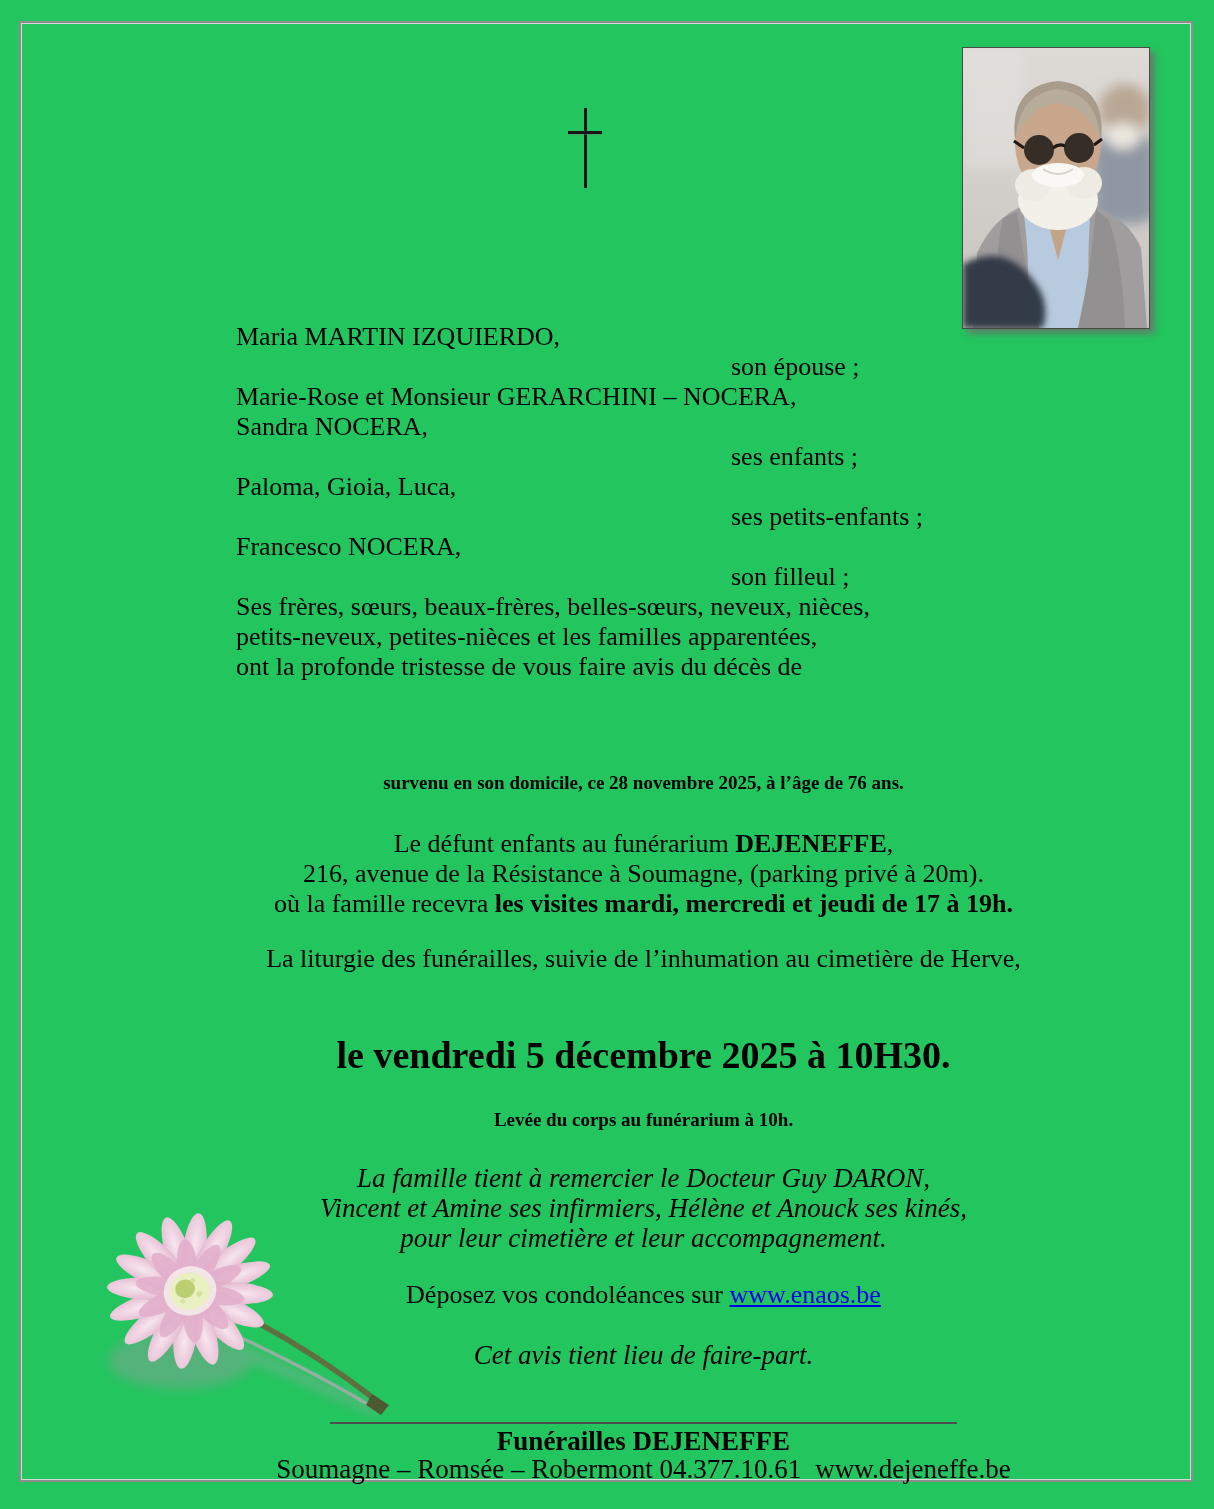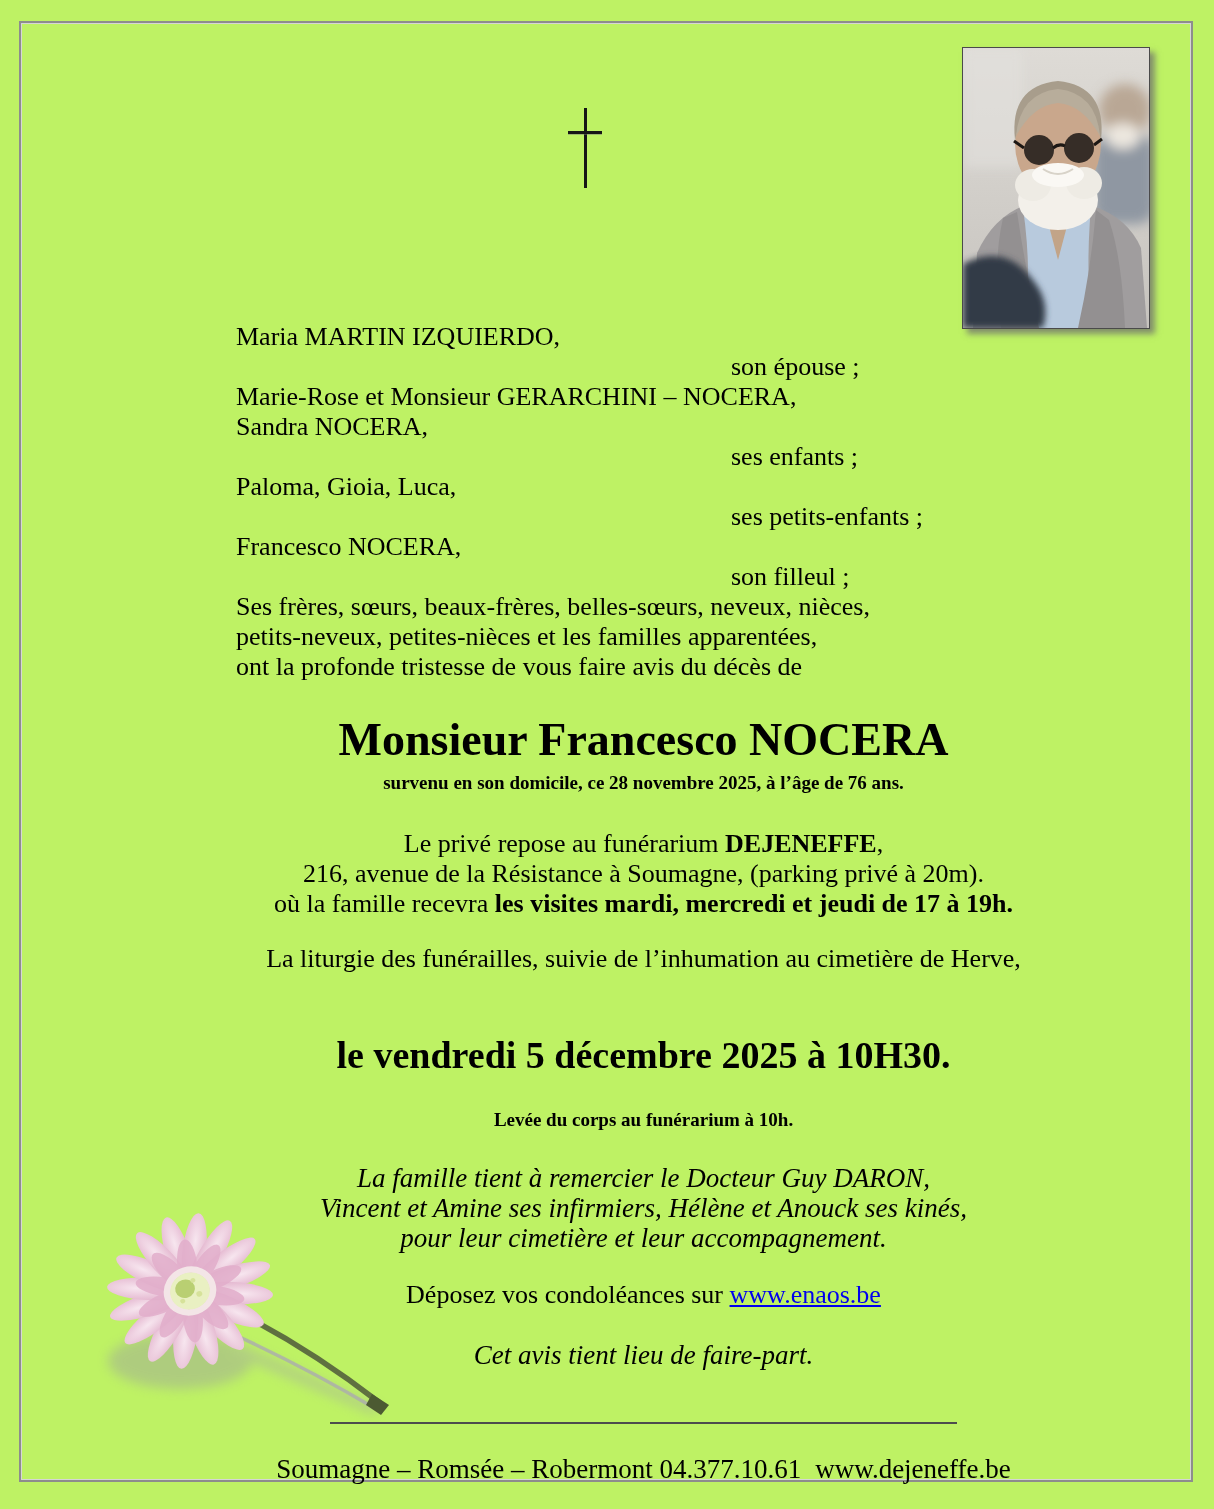--- a/index.html
+++ b/index.html
@@ -1,17 +1,17 @@
 <!DOCTYPE html>
 <html><head>
 <meta charset="utf-8">
 <style>
   html,body{margin:0;padding:0;background:#ffffff;}
   .page{
-    position:relative;width:1214px;height:1509px;background:#bef264;
+    position:relative;width:1214px;height:1509px;background:#22c55e;
     font-family:"Liberation Serif","DejaVu Serif",serif;color:#000;overflow:hidden;
   }
   .frame{
     position:absolute;left:19px;top:21px;width:1170px;height:1457px;
     border:2px solid #8d8d8d;
   }
   .frame::after{
     content:"";position:absolute;inset:0;border:1px solid #d6d6d6;pointer-events:none;
   }
   
@@ -107,25 +107,24 @@
     <div class="nline indent">ses enfants ;</div>
     <div class="nline">Paloma, Gioia, Luca,</div>
     <div class="nline indent">ses petits-enfants ;</div>
     <div class="nline">Francesco NOCERA,</div>
     <div class="nline indent">son filleul ;</div>
     <div class="nline">Ses frères, sœurs, beaux-frères, belles-sœurs, neveux, nièces,</div>
     <div class="nline">petits-neveux, petites-nièces et les familles apparentées,</div>
     <div class="nline">ont la profonde tristesse de vous faire avis du décès de</div>
   </div>
 
-  <div class="cblock t-title" style="top:716px;">Monsieur Francesco NOCERA</div>
   <div class="cblock t-sub" style="top:768px;">survenu en son domicile, ce 28 novembre 2025, à l’âge de 76 ans.</div>
 
   <div class="cblock t-body" style="top:829px;">
-    <span>Le privé repose au funérarium </span><span class="bold">DEJENEFFE</span><span>,</span>
+    <span>Le défunt enfants au funérarium </span><span class="bold">DEJENEFFE</span><span>,</span>
   </div>
   <div class="cblock t-body" style="top:859px;">216, avenue de la Résistance à Soumagne, (parking privé à 20m).</div>
   <div class="cblock t-body" style="top:889px;">
     <span>où la famille recevra </span><span class="bold">les visites mardi, mercredi et jeudi de 17 à 19h.</span>
   </div>
 
   <div class="cblock t-body" style="top:944px;">La liturgie des funérailles, suivie de l’inhumation au cimetière de Herve,</div>
 
   <div class="cblock t-date" style="top:1034px;">le vendredi 5 décembre 2025 à 10H30.</div>
   <div class="cblock t-sub" style="top:1105px;">Levée du corps au funérarium à 10h.</div>
@@ -193,16 +192,17 @@
         <circle cx="140" cy="98" r="20" fill="#e9f0c2"></circle>
         <circle cx="136" cy="94" r="10" fill="#b9cf72"></circle>
         <circle cx="148" cy="104" r="3" fill="#d6e29a"></circle>
         <circle cx="130" cy="106" r="2.5" fill="#d6e29a"></circle>
         <circle cx="146" cy="88" r="2.5" fill="#d6e29a"></circle>
       </g>
     </svg>
   </div>
 
   <div class="rule"></div>
+  <div class="cblock t-footer-name" style="top:1427px;">Funérailles DEJENEFFE</div>
   <div class="cblock t-footer-loc" style="top:1455px;">
     <span>Soumagne – Romsée – Robermont 04.377.10.61</span><span class="site">www.dejeneffe.be</span>
   </div>
 </div>
 
 </body></html>

